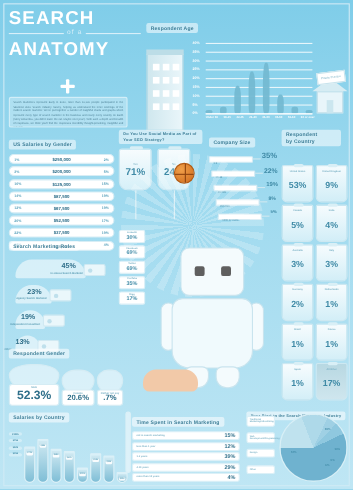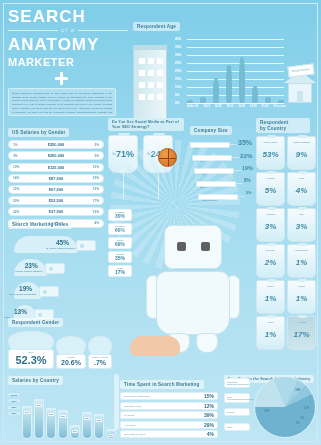--- a/index.html
+++ b/index.html
@@ -65,38 +65,38 @@
   .salpct{font-size:3.2px;color:#58a0ba;font-weight:bold;width:13px;}
   .salpct.r{text-align:right;}
   .salamt{font-size:4px;color:#2f6f8a;font-weight:bold;}
 
   
   #social{left:108px;top:118px;width:72px;}
   .ivwrap{display:flex;gap:5px;margin-top:4px;}
   .iv{width:30px;}
   .bag{width:30px;height:38px;background:linear-gradient(180deg,rgba(255,255,255,.92),rgba(224,244,250,.85));
        border:1px solid #cfe9f2;border-radius:3px 3px 8px 8px;position:relative;box-sizing:border-box;
-       display:flex;align-items:center;justify-content:center;flex-direction:row;}
+       display:flex;align-items:center;justify-content:center;flex-direction:column;}
   .bag .cap{position:absolute;left:9px;top:-3px;width:12px;height:3px;background:#d7eef5;border-radius:2px;}
   .bagpct{font-size:9px;font-weight:bold;color:#3f8aa6;}
   .bagsub{font-size:2.6px;color:#7fb4c8;margin-top:1px;}
   .tube{width:1px;height:26px;background:#dff1f7;margin:0 auto;}
 
   
   #comp{left:190px;top:118px;width:62px;}
   .syr{position:relative;height:11px;margin-top:2px;}
   .syrbody{position:absolute;left:0;top:2.5px;width:40px;height:6px;background:#fff;border:1px solid #d5ebf4;
            border-radius:1px;box-sizing:border-box;}
   .syrlbl{position:absolute;left:3px;top:4px;font-size:2.4px;color:#6aa8bf;font-weight:bold;}
   .syrneedle{position:absolute;left:40px;top:5px;width:7px;height:1px;background:#cfe8f1;}
   .drop{position:absolute;left:48px;top:0;font-size:6px;font-weight:bold;color:#3f8aa6;}
 
   
   #ctry{left:256px;top:118px;width:60px;}
-  .jars{display:flex;flex-wrap:wrap;gap:2px;margin-top:3px;width:60px;font-style:italic;}
+  .jars{display:flex;flex-wrap:wrap;gap:2px;margin-top:17px;width:60px;}
   .jar{width:29px;height:34px;background:linear-gradient(180deg,rgba(255,255,255,.9),rgba(215,240,248,.9));
        border:1px solid #cde8f1;border-radius:2px 2px 5px 5px;position:relative;box-sizing:border-box;
        display:flex;align-items:center;justify-content:center;}
   .jar.alt{background:linear-gradient(180deg,#b8d8e2,#cfe6ee);}
   .jar .lid{position:absolute;left:10px;top:-2.5px;width:9px;height:3px;background:#d9eff6;border-radius:2px;}
   .jar .nm{position:absolute;top:4px;left:0;right:0;text-align:center;font-size:2.2px;color:#79b0c4;font-weight:bold;}
   .jar .pc{font-size:8px;font-weight:bold;color:#3f8aa6;margin-top:3px;}
 
   
   #roles{left:8px;top:212px;width:100px;}
@@ -180,21 +180,20 @@
   <div class="frame"></div>
 
   <div class="hdr">
     <div class="t1">SEARCH</div>
     <div class="ofa">
       <span class="ln"></span>
       <span class="w">of a</span>
       <span class="ln"></span>
     </div>
     <div class="t2">ANATOMY</div>
-    <div class="t3">MARKETER</div>
   </div>
   <div class="cross"></div>
   <div class="blurb">Search Marketers represent Early in 2010, more than 10,000 people participated in the SEOmoz 2010 Search Industry Survey, helping us understand the inner workings of the modern search marketer. We've put together a number of insightful charts and graphs which represent every type of search marketer in the business and nearly every country on Earth (Sorry Antarctica, you didn't make the cut. Maybe next year!). With such a depth and breadth of responses, we think you'll find the responses incredibly thought-provoking, insightful and valuable.</div>
 
   <div class="sec" id="age">
     <span class="lbl">Respondent Age</span>
     <div class="agechart">
       <div class="bld">
         <div class="top"></div>
         <div class="win" style="left:5px;top:8px"></div>

